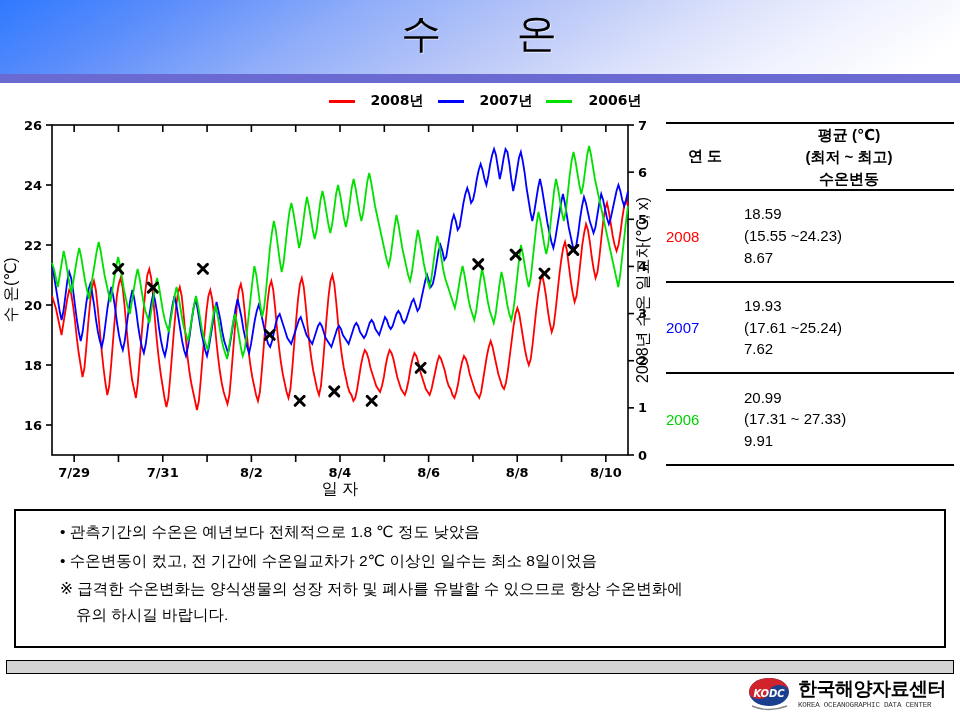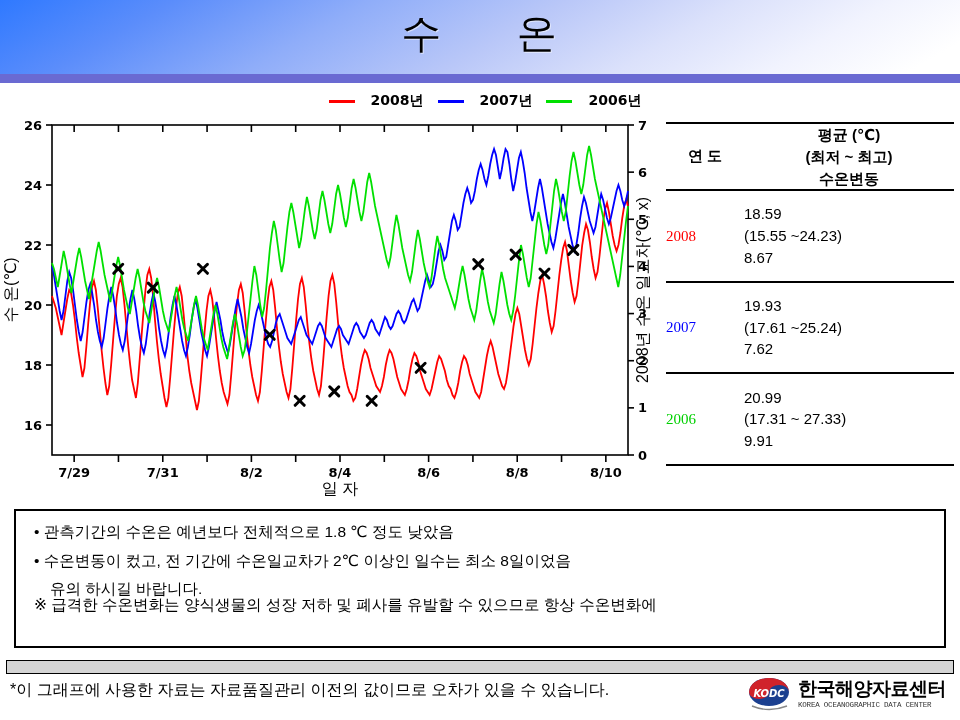--- a/index.html
+++ b/index.html
@@ -82,30 +82,30 @@
     vertical-align: middle;
     font-size: 15px;
     color: #000;
   }
   #stats-table tr { border-bottom: 2px solid #000; }
   #stats-table tr:last-child { border-bottom: 2px solid #000; }
   #stats-table thead tr { border-top: 2px solid #000; }
   .tcol-year { width: 78px; border-right: 2px solid #000; }
   .tcol-val  { width: 210px; }
   .thead-line { display: block; line-height: 1.45; font-size: 15px; white-space: nowrap; }
-  .year-cell { font-size: 17px; font-weight: normal; font-family: Liberation Serif, serif; }
+  .year-cell { font-size: 17px; font-weight: normal; }
   .val-line { display: block; line-height: 1.45; white-space: nowrap; }
 
   
   #notes-box {
     position: absolute; left: 14px; top: 509px;
     width: 932px; height: 139px;
     border: 2px solid #000;
     background: #fff;
-    padding: 13px 18px 0 18px;
+    padding: 13px 18px 0 44px;
   }
   .note-line {
     font-size: 15.5px;
     color: #000;
     line-height: 1.0;
     margin-bottom: 13px;
     white-space: nowrap;
     font-family: "Liberation Sans", "DejaVu Sans", sans-serif;
   }
   .note-line.indent { padding-left: 16px; margin-bottom: 0; }
@@ -342,26 +342,25 @@
           <span class="val-line">(17.31 ~ 27.33)</span>
           <span class="val-line">9.91</span>
         </td>
       </tr>
     </tbody>
   </table>
 
   <div id="notes-box">
     <div class="note-line">• 관측기간의 수온은 예년보다 전체적으로 1.8 ℃ 정도 낮았음</div>
     <div class="note-line">• 수온변동이 컸고, 전 기간에 수온일교차가 2℃ 이상인 일수는 최소 8일이었음</div>
+    <div class="note-line tight">※ 급격한 수온변화는 양식생물의 성장 저하 및 폐사를 유발할 수 있으므로 항상 수온변화에</div>
     <div class="note-line indent">유의 하시길 바랍니다.</div>
-    <div class="note-line tight">※ 급격한 수온변화는 양식생물의 성장 저하 및 폐사를 유발할 수 있으므로 항상 수온변화에</div>
   </div>
 
   <div id="footer-bar"></div>
-  <div id="footer-note">*이 그래프에 사용한 자료는 자료품질관리 이전의 값이므로 오차가 있을 수 있습니다.</div>
   <div id="footer-logo">
     <svg id="logo-mark" width="44" height="36" viewBox="0 0 44 36">
       <ellipse cx="21" cy="16" rx="20" ry="14" fill="#1b3f8f"></ellipse>
       <path d="M1 16 A20 14 0 0 1 41 16 A10 7 0 0 0 21 16 A10 7 0 0 1 1 16 Z" fill="#d0232b"></path>
       <text x="21" y="21" text-anchor="middle" font-family="'DejaVu Sans','Liberation Sans',sans-serif" font-size="10" font-style="italic" font-weight="bold" fill="#ffffff">KODC</text>
       <path d="M4 30 Q21 37 39 30" stroke="#888" stroke-width="1.4" fill="none"></path>
     </svg>
     <div id="logo-text">
       <div id="logo-title">한국해양자료센터</div>
       <div id="logo-sub">KOREA OCEANOGRAPHIC DATA CENTER</div>

